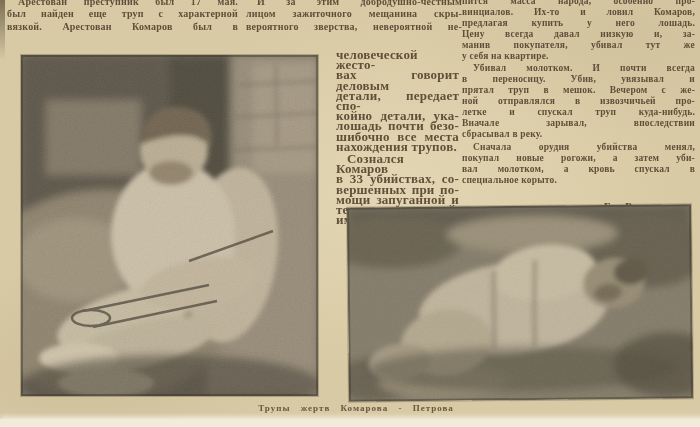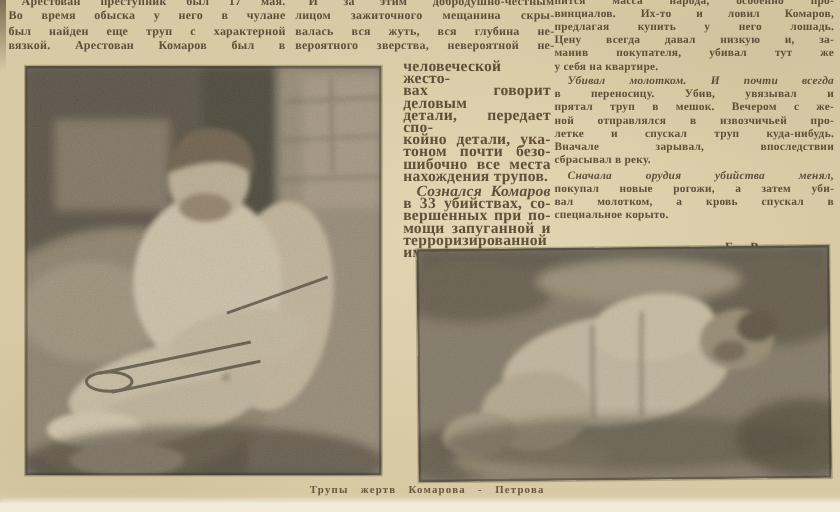--- a/index.html
+++ b/index.html
@@ -23,21 +23,21 @@
     font-size:10px;
     line-height:12.4px;
     letter-spacing:.2px;
     color:#5a4733;
     filter:blur(.3px);
     opacity:.94;
   }
   .line{ text-align:justify; text-align-last:justify; white-space:normal; }
   .line.endline{ text-align-last:left; }
   .line.indent{ text-indent:11px; }
-  .line.gap{ margin-top:2px;font-style:italic; }
+  .line.gap{ margin-top:2px; }
   #col-left  { left:7px;   top:-4px; width:231px; }
   #col-mid-wide{ left:246px; top:-4px; width:216px; }
   #col-mid-narrow{ left:336px; top:50px; width:123px; font-size:13px; line-height:10.2px; }
   #col-right { left:462px; top:-4px; width:233px; font-size:9.5px; line-height:10.9px; }
   .signature{
     text-align:right; padding-right:56px; margin-top:17px;
     font-size:10.5px; letter-spacing:3px; font-weight:bold;
   }
   
   .photo{ position:absolute; box-shadow:0 0 0 1px rgba(46,40,28,.25); }
@@ -68,36 +68,34 @@
     box-shadow:0 -3px 4px rgba(242,235,219,.85);
   }
 </style>
 </head>
 <body>
 
 <div id="page">
 
   <div id="col-left" class="col">
       <div class="line indent">Арестован преступник был 17 мая.</div>
-      <div class="line">Во время обыска у него в чулане</div>
       <div class="line">был найден еще труп с характерной</div>
       <div class="line">вязкой. Арестован Комаров был в</div>
     </div>
   <div id="col-mid-wide" class="col">
       <div class="line indent">И за этим добродушно-честным</div>
       <div class="line">лицом зажиточного мещанина скры-</div>
-      <div class="line">валась вся жуть, вся глубина не-</div>
       <div class="line">вероятного зверства, невероятной не-</div>
     </div>
   <div id="col-mid-narrow" class="col">
       <div class="line">человеческой жесто-</div>
       <div class="line">вах говорит деловым</div>
       <div class="line">детали, передает спо-</div>
       <div class="line">койно детали, ука-</div>
-      <div class="line">тоном почти безо-</div>
+      <div class="line">лошадь почти безо-</div>
       <div class="line">шибочно все места</div>
       <div class="line endline">нахождения трупов.</div>
       <div class="line indent gap">Сознался Комаров</div>
       <div class="line">в 33 убийствах, со-</div>
       <div class="line">вершенных при по-</div>
       <div class="line">мощи запуганной и</div>
       <div class="line">терроризированной</div>
       <div class="line endline">им жены.</div>
     </div>
   <div id="col-right" class="col">

